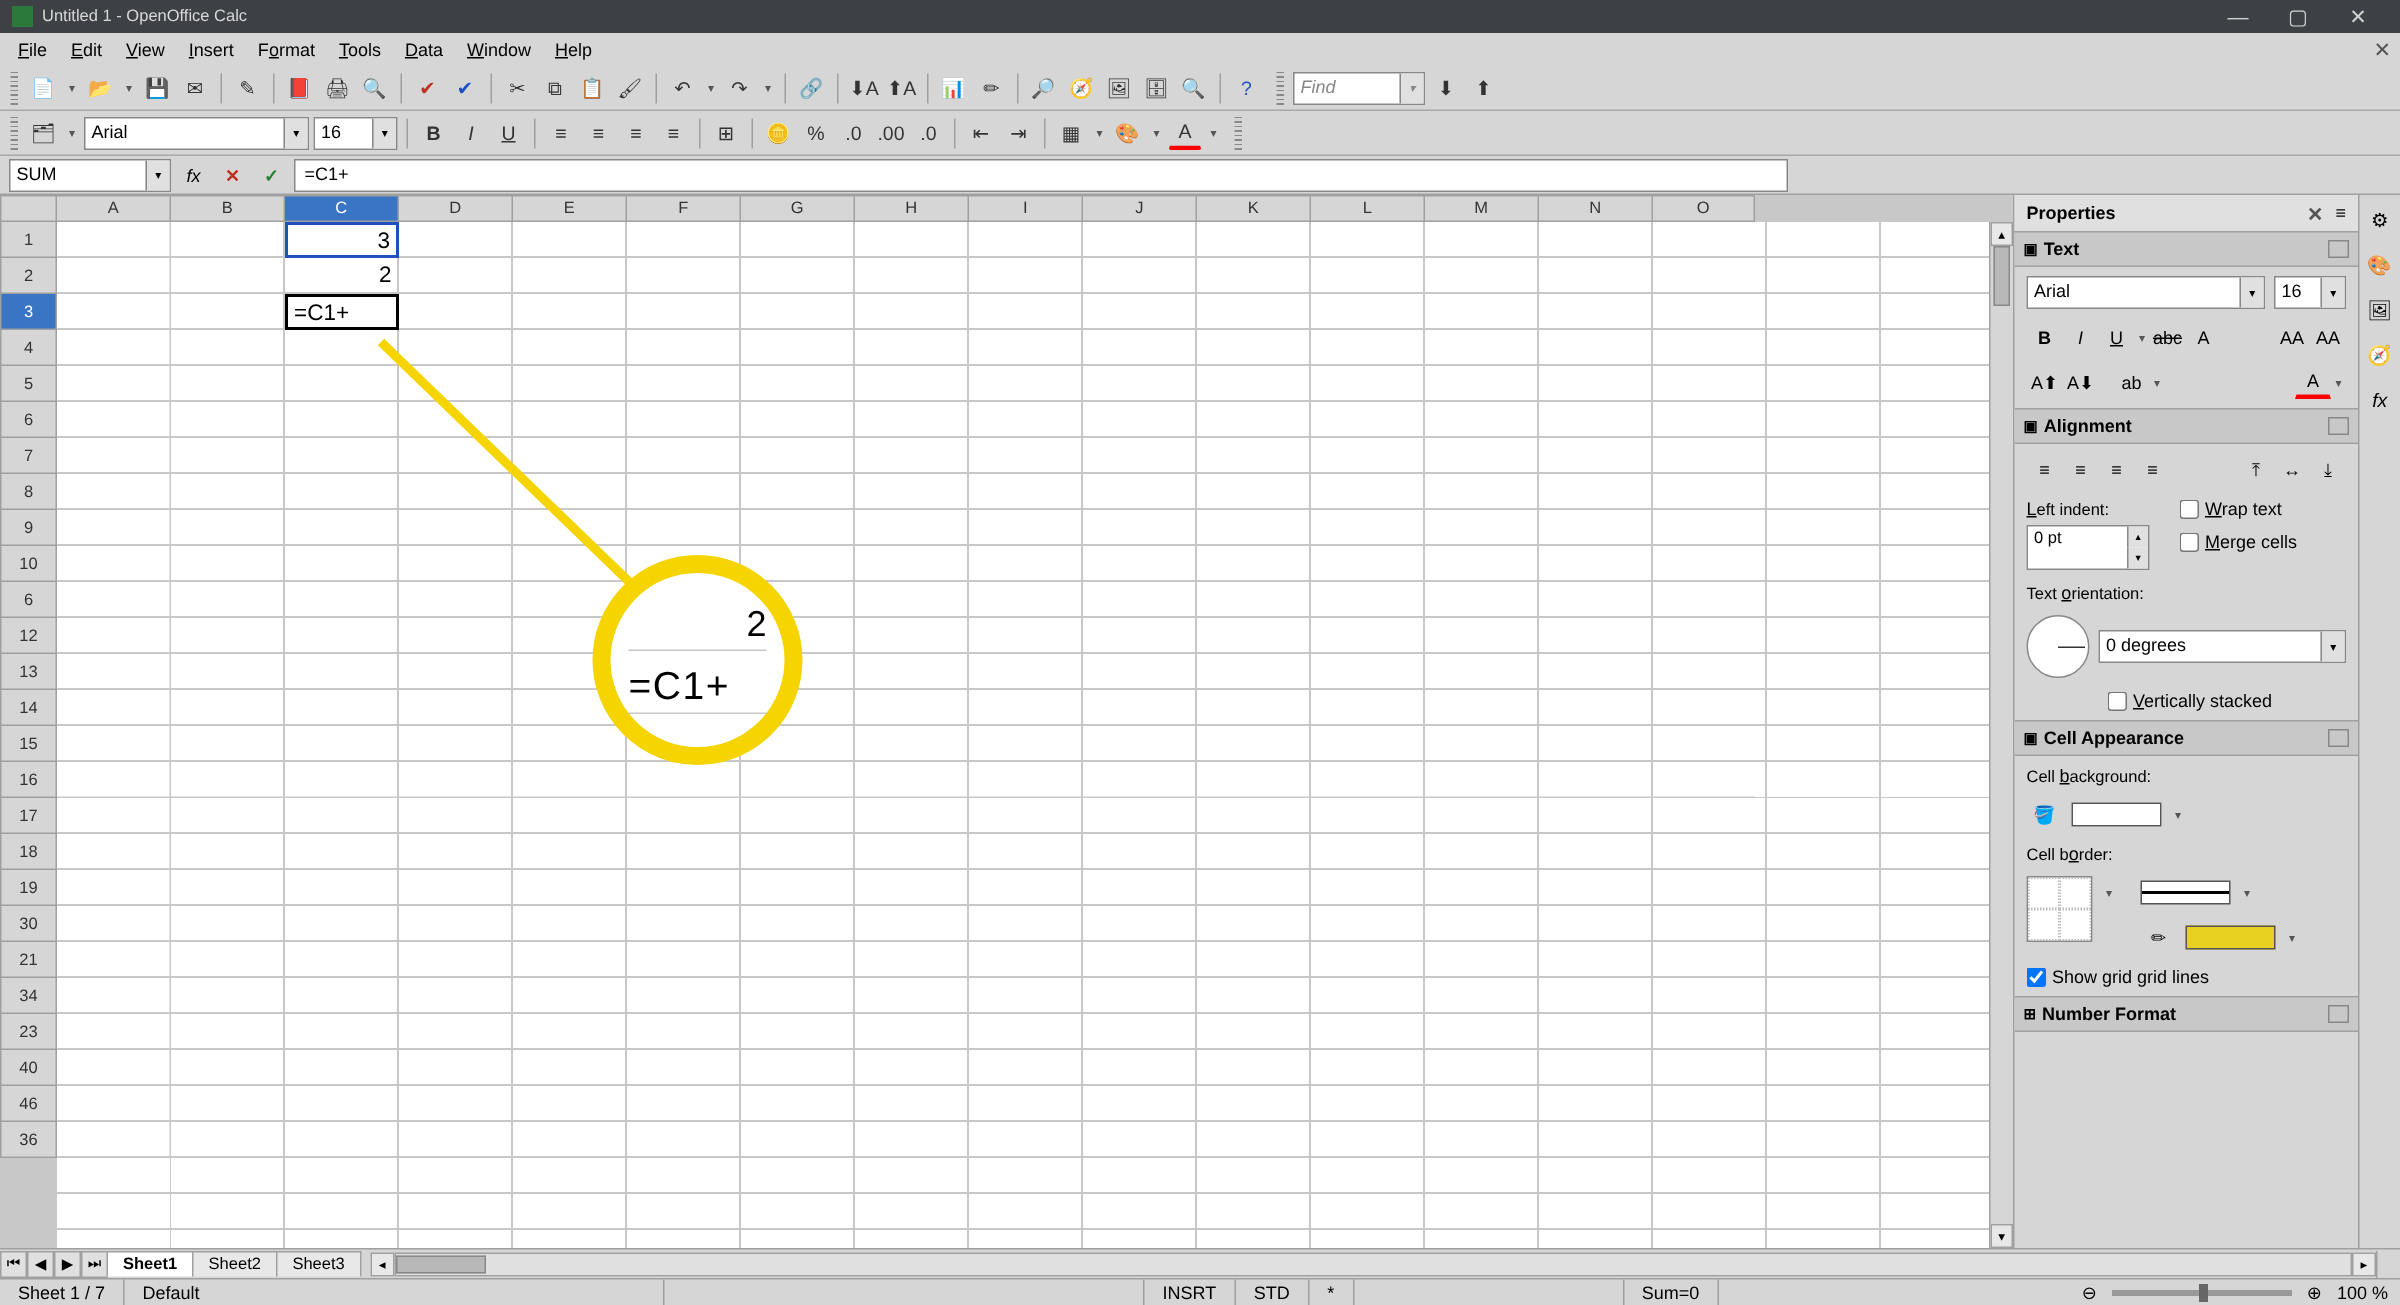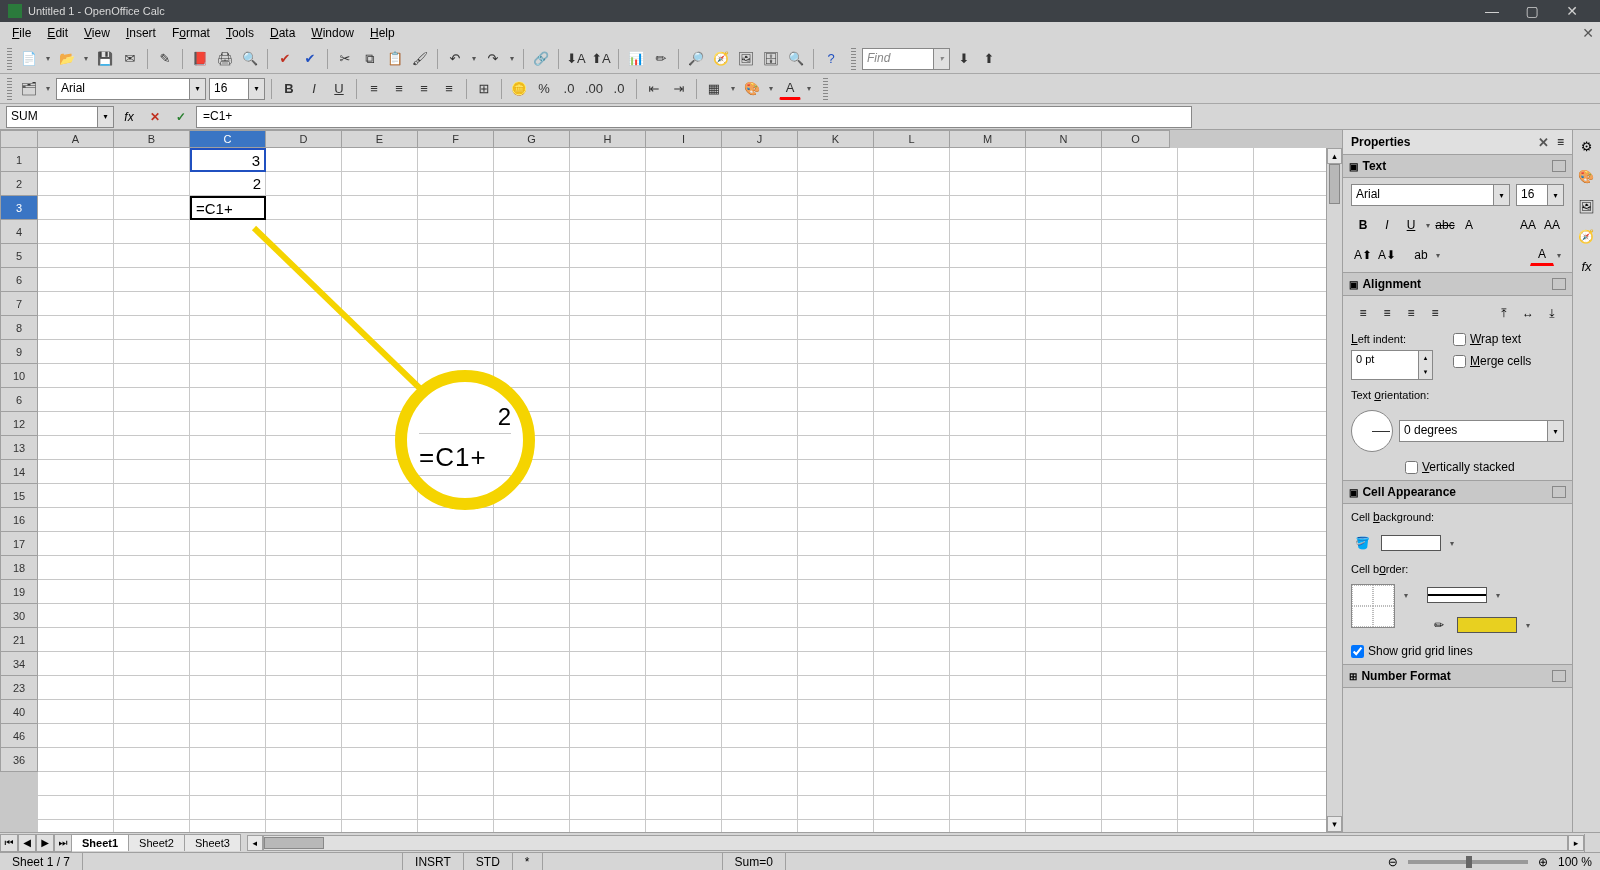--- a/index.html
+++ b/index.html
@@ -512,20 +512,21 @@
     <div class="track">
         <div class="thumb"></div>
       </div>
     <div class="scroll-btn" style="width:16px;">▸</div>
   </div>
   <div class="vscroll" style="width:16px;height:18px;flex-direction:row;"></div>
 </div>
 
 <div class="statusbar">
   <div class="status-cell">Sheet 1 / 7</div>
+  <div class="status-cell" style="flex:0 0 360px;">Default</div>
   <div class="status-cell" style="flex:0 0 320px;"></div>
   <div class="status-cell">INSRT</div>
   <div class="status-cell">STD</div>
   <div class="status-cell">*</div>
   <div class="status-cell" style="flex:0 0 180px;"></div>
   <div class="status-cell">Sum=0</div>
   <div class="status-right">
     <span>⊖</span>
     <div style="width:120px;height:4px;background:#999;position:relative;">
         <div style="position:absolute;left:58px;top:-4px;width:6px;height:12px;background:#666;"></div>

